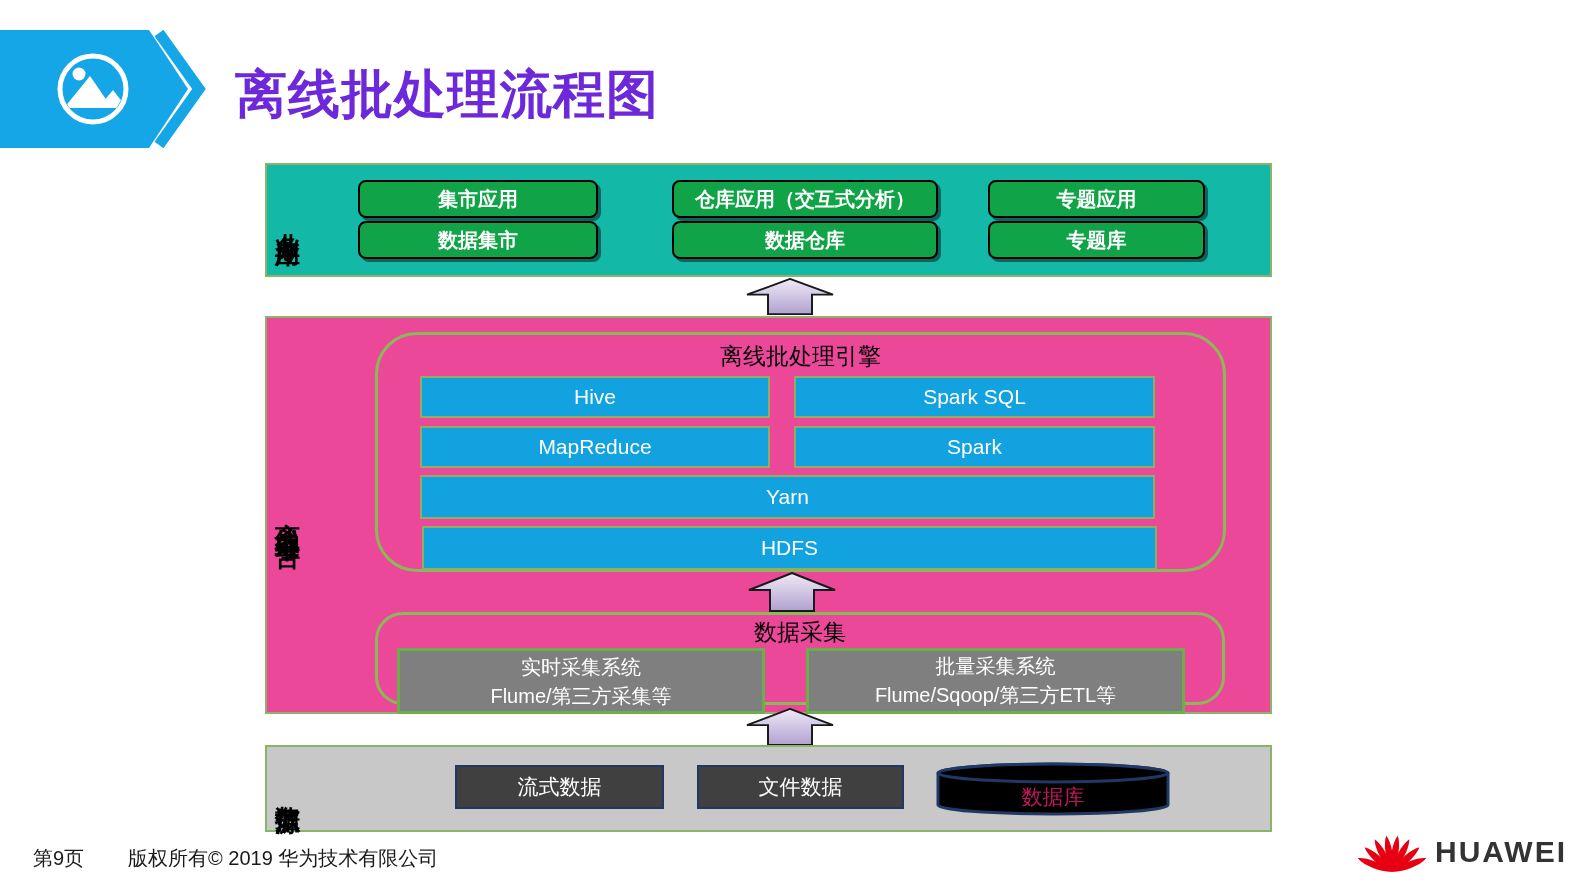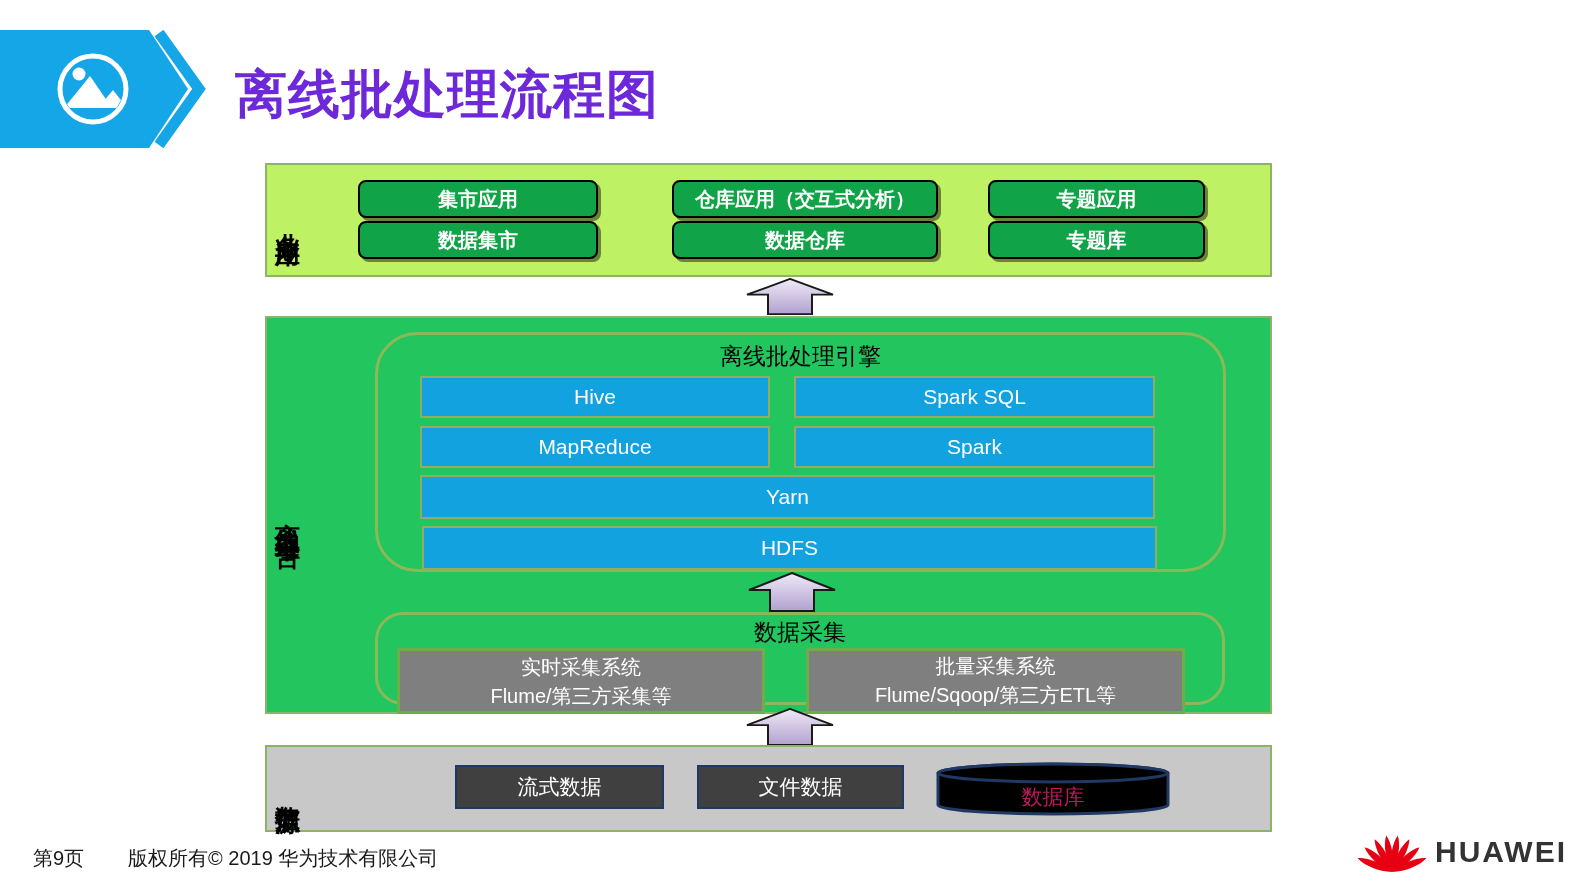--- a/index.html
+++ b/index.html
@@ -3,22 +3,22 @@
 <meta charset="utf-8">
 <style>
   html,body{margin:0;padding:0;background:#fff;}
   .slide{position:relative;width:1587px;height:892px;background:#ffffff;overflow:hidden;
          font-family:"Liberation Sans","DejaVu Sans",sans-serif;}
   .abs{position:absolute;}
   .title{position:absolute;left:231px;top:58px;margin:4px;font-size:52px;font-weight:bold;
          color:#6d28d9;letter-spacing:1px;line-height:1.25;}
   
   .band{position:absolute;left:265px;width:1007px;border:2px solid #8cb469;box-sizing:border-box;}
-  .band-business{top:163px;height:114px;background:#bef264;}
-  .band-platform{top:316px;height:398px;background:#22c55e;}
+  .band-business{top:163px;height:114px;background:#14b8a6;}
+  .band-platform{top:316px;height:398px;background:#ec4899;}
   .band-source{top:745px;height:87px;background:#c8c8c8;}
   .vlabel{position:absolute;left:8px;top:50%;transform:translateY(-50%);
           writing-mode:vertical-rl;text-orientation:upright;font-weight:bold;font-size:25px;
           color:#000;letter-spacing:4px;line-height:1;}
   
   .gbox{position:absolute;height:38px;background:#10a347;border:2px solid #000;border-radius:8px;
         box-shadow:3px 3px 0 rgba(0,0,0,0.45);color:#fff;font-weight:bold;font-size:20px;
         display:flex;align-items:center;justify-content:center;box-sizing:border-box;}
   
   .roundbox{position:absolute;border:3px solid #8bb957;box-sizing:border-box;}

